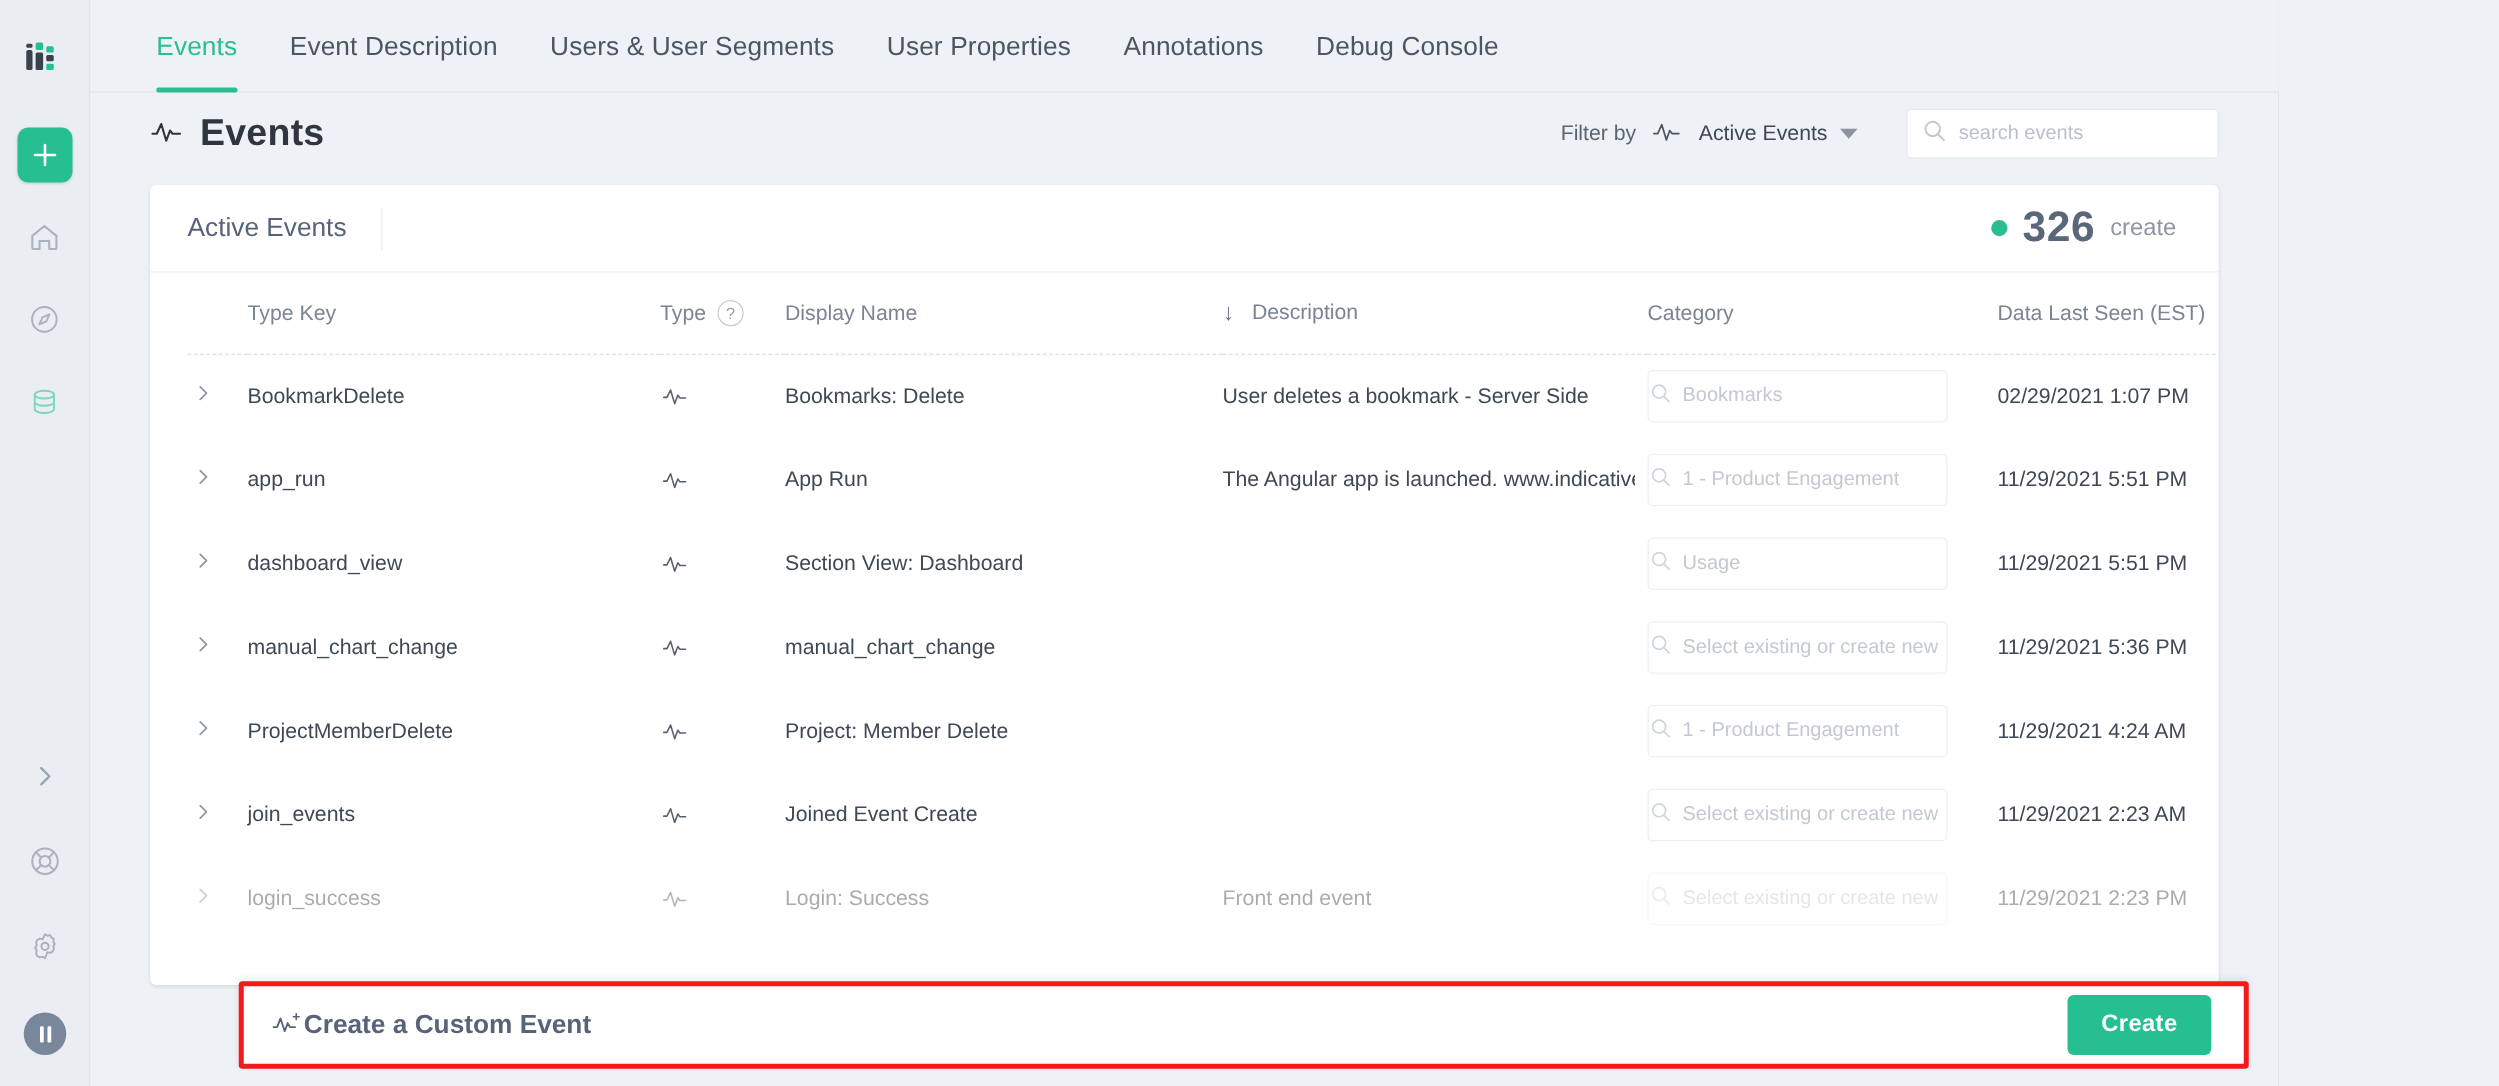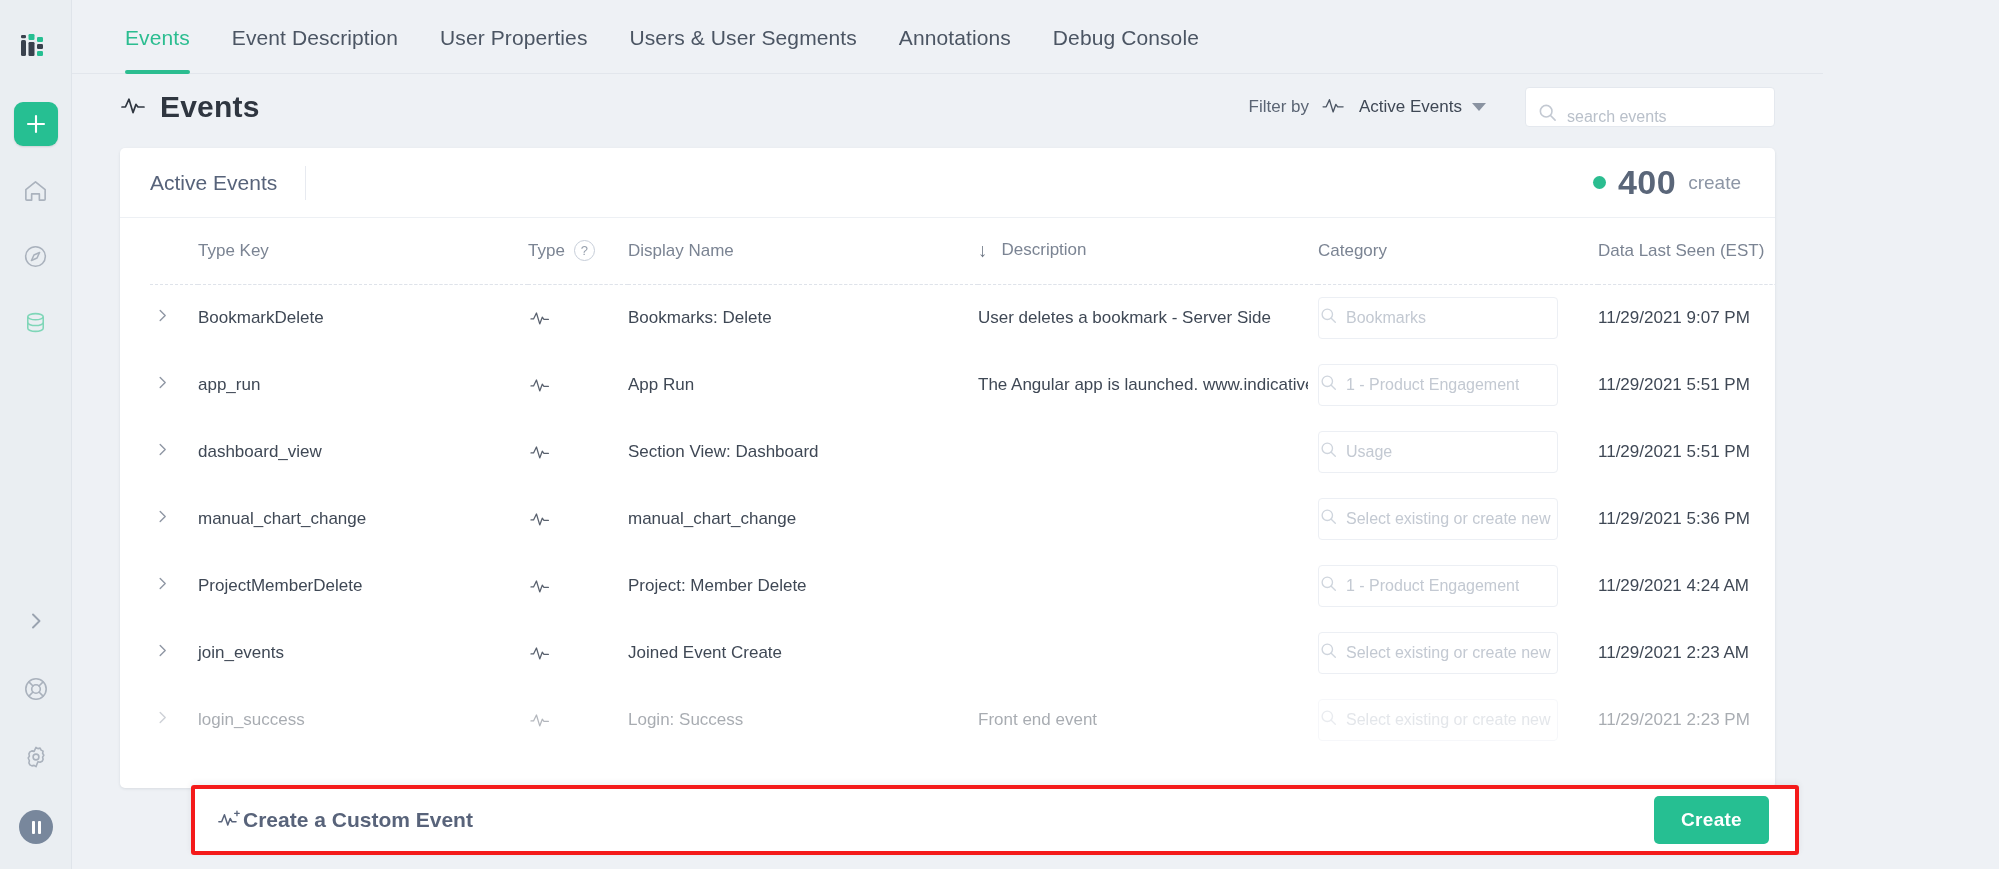--- a/index.html
+++ b/index.html
@@ -67,21 +67,21 @@
     padding: 0 48px 0 48px;
   }
   .page-title-wrap { display: flex; align-items: center; gap: 12px; }
   .page-title { font-size: 30px; font-weight: bold; color: #2f3640; letter-spacing: .2px; }
   .head-right { margin-left: auto; display: flex; align-items: center; gap: 39px; }
   .filter-by { display:flex; align-items:center; gap: 12px; font-size: 17px; color:#5b6574; }
   .filter-val { display:flex; align-items:center; gap:10px; font-size:17px; color:#3f4855; cursor:pointer; }
   .chev { width: 0; height: 0; border-left: 7px solid transparent; border-right: 7px solid transparent; border-top: 8px solid #8a93a1; }
   .search-box {
     width: 250px; height: 40px; background: #fff; border: 1px solid #e4e8ee; border-radius: 4px;
-    display: flex; align-items: flex-end; gap: 10px; padding: 0 12px;
+    display: flex; align-items: center; gap: 10px; padding: 0 12px;
   }
   .search-box input {
     border: none; outline: none; background: transparent;
     font-family: inherit; font-size: 16px; color: #9aa3b0; width: 100%;
   }
   .search-box input::placeholder { color: #b9c0ca; }
 
   
   .card {
     margin: 8px 48px 0 48px;
@@ -254,22 +254,22 @@
         </div>
       </div>
     </div>
   </div>
 
   <div class="main">
 
     <div class="tabbar">
       <div class="tab active">Events</div>
       <div class="tab">Event Description</div>
+      <div class="tab">Users &amp; User Segments</div>
       <div class="tab">User Properties</div>
-      <div class="tab">Users &amp; User Segments</div>
       <div class="tab">Annotations</div>
       <div class="tab">Debug Console</div>
     </div>
 
     <div class="page-head">
       <div class="page-title-wrap">
         <span>
           <svg width="28" height="22" viewBox="0 0 28 22">
             <path d="M2 13h3.4L9 5.2l4 13.4 3-8.2 2 2.6h6" fill="none" stroke="#2f3640" stroke-width="1.7" stroke-linecap="round" stroke-linejoin="round"></path>
           </svg>
@@ -301,21 +301,21 @@
           <input type="text" placeholder="search events" style="">
         </div>
       </div>
     </div>
 
     <div class="card">
       <div class="card-top">
         <div class="card-top-label">Active Events</div>
         <div class="total-wrap">
           <span class="dot"></span>
-          <span class="total-num">400</span>
+          <span class="total-num">326</span>
           <span class="total-label">create</span>
         </div>
       </div>
 
       <div class="table-scroll">
         <table>
           <colgroup>
             <col class="c-caret">
               <col class="c-key">
               <col class="c-type">
@@ -362,21 +362,21 @@
                 </td>
                 <td>
                   <span class="cat-input">
                     <span><svg width="17" height="17" viewBox="0 0 20 20">
                         <circle cx="8.6" cy="8.6" r="6.1" fill="none" stroke="#cfd5dd" stroke-width="1.6"></circle>
                         <path d="M13.2 13.2 18 18" stroke="#cfd5dd" stroke-width="1.6" stroke-linecap="round"></path>
                       </svg></span>
                     <span>Bookmarks</span>
                   </span>
                 </td>
-                <td><span class="seen">11/29/2021 9:07 PM</span></td>
+                <td><span class="seen">02/29/2021 1:07 PM</span></td>
                 <td>
                   <span class="kebab">
                     <i></i>
                     <i></i>
                     <i></i>
                   </span>
                 </td>
               </tr>
               <tr>
                 <td><span class="caret"><svg width="17" height="17" viewBox="0 0 22 22">

